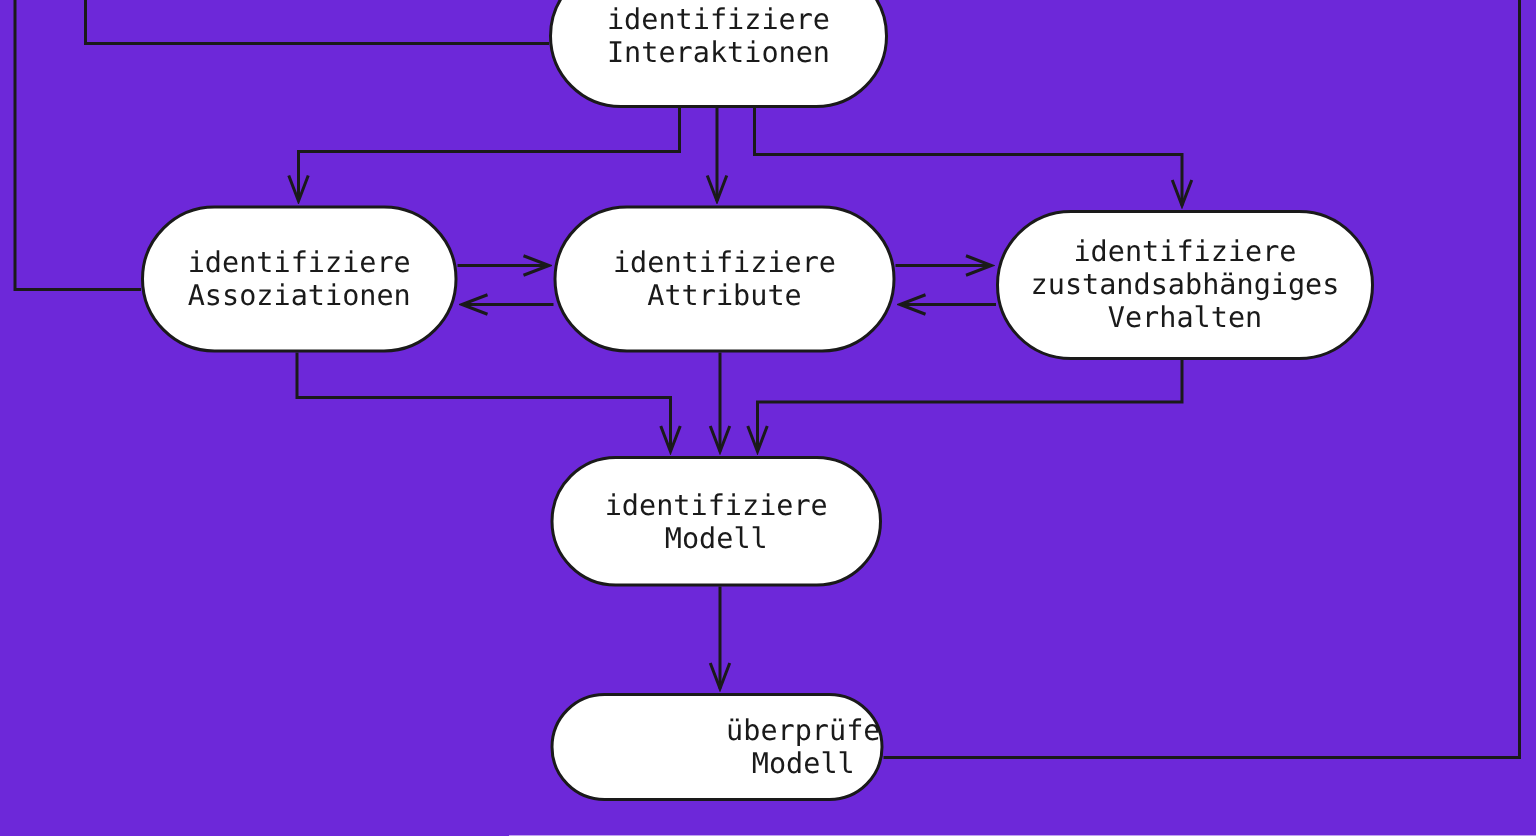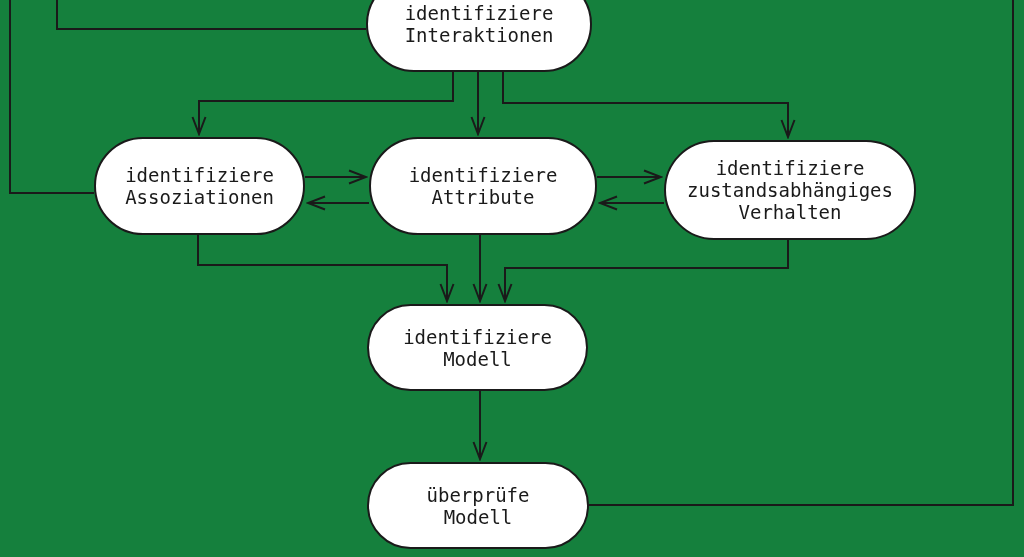--- a/index.html
+++ b/index.html
@@ -4,21 +4,21 @@
 <style>
   html, body {
     margin: 0;
     padding: 0;
     background: #ffffff;
   }
   .stage {
     position: relative;
     width: 1024px;
     height: 557px;
-    background: #15803d;
+    background: #6d28d9;
     overflow: hidden;
     font-family: "DejaVu Sans Mono", "Liberation Mono", monospace;
   }
   .wires {
     position: absolute;
     left: 0;
     top: 0;
     width: 1024px;
     height: 557px;
     z-index: 1;
@@ -42,21 +42,21 @@
     font-size: 19px;
     line-height: 22px;
     letter-spacing: 0;
   }
   
   #n-interaktionen { left: 366px; top: -24px; width: 226px; height: 96px; }
   #n-assoziationen { left: 94px;  top: 137px; width: 211px; height: 98px; }
   #n-attribute     { left: 369px; top: 137px; width: 228px; height: 98px; }
   #n-zustand       { left: 664px; top: 140px; width: 252px; height: 100px; }
   #n-konsolidiere  { left: 367px; top: 304px; width: 221px; height: 87px; }
-  #n-ueberpruefe   { left: 367px; top: 462px; width: 222px; height: 87px; }
+  #n-ueberpruefe   { left: 367px; top: 462px; width: 222px; height: 72px; justify-content: flex-end; }
 </style>
 </head>
 <body>
 
 <div class="stage">
 
   <svg class="wires" viewBox="0 0 1024 557" xmlns="http://www.w3.org/2000/svg">
     <defs>
       <marker id="ah" viewBox="-20 -8 22 16" markerWidth="22" markerHeight="16" refX="0" refY="0" orient="auto" markerUnits="userSpaceOnUse">
         <path d="M -17 -6.5 L 0 0 L -17 6.5" fill="none" stroke="#1a1a1a" stroke-width="2"></path>

